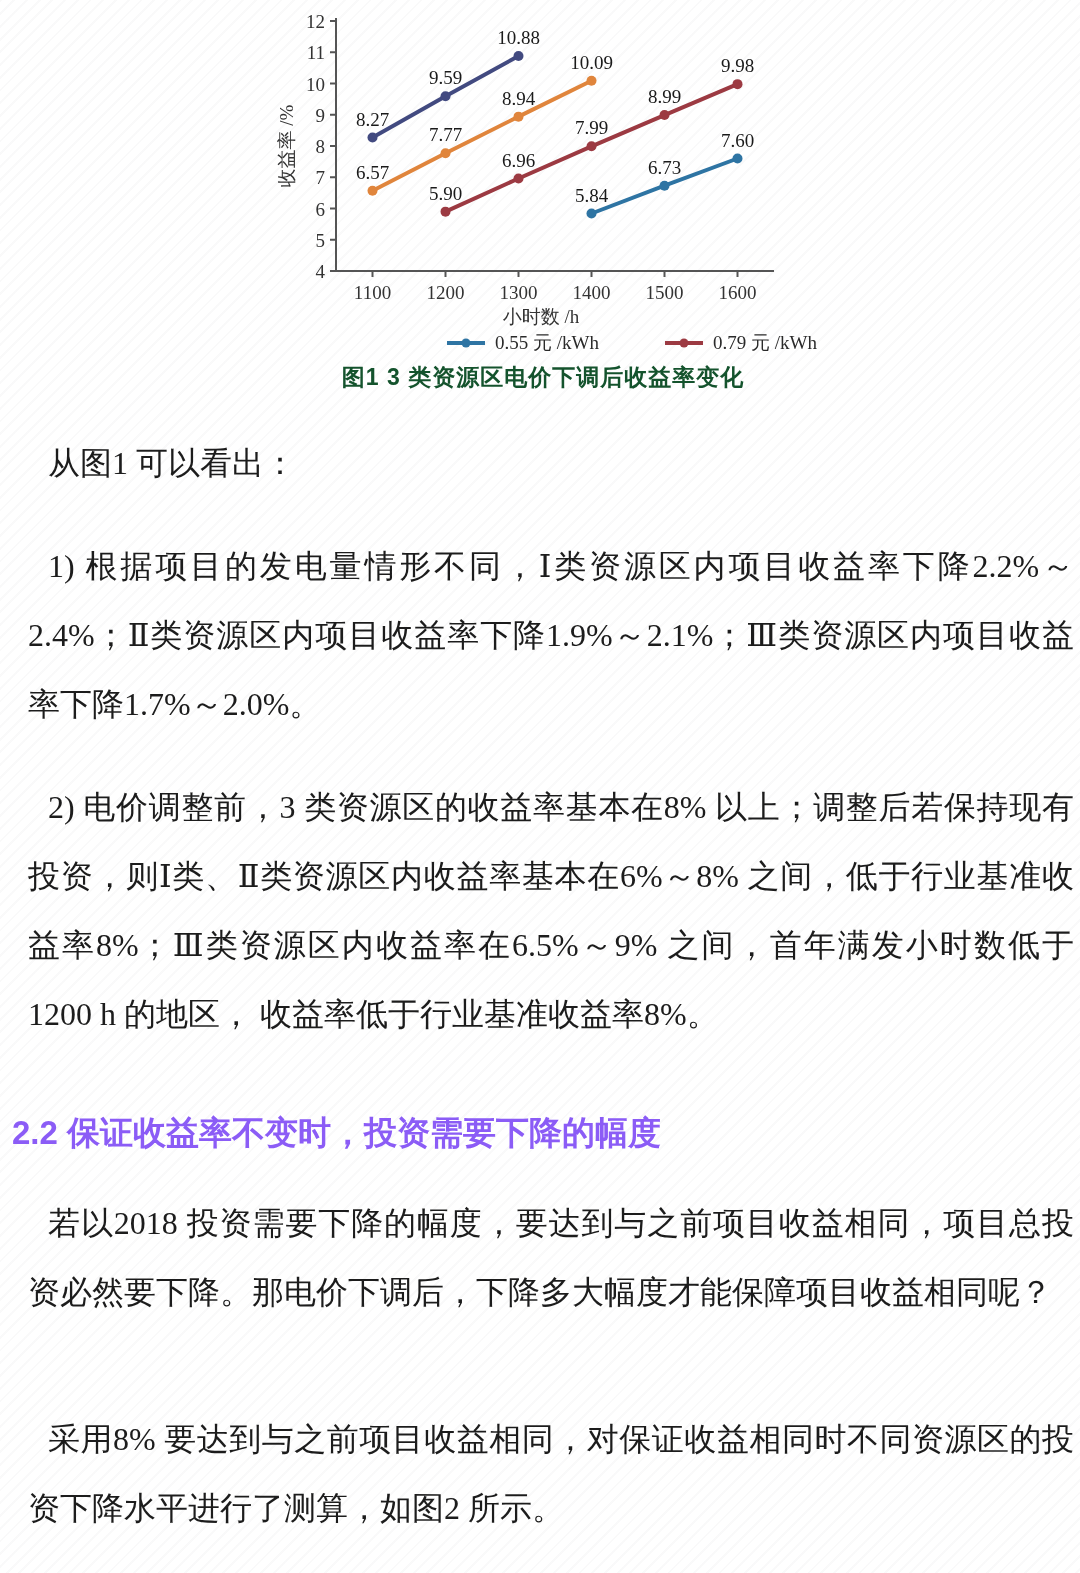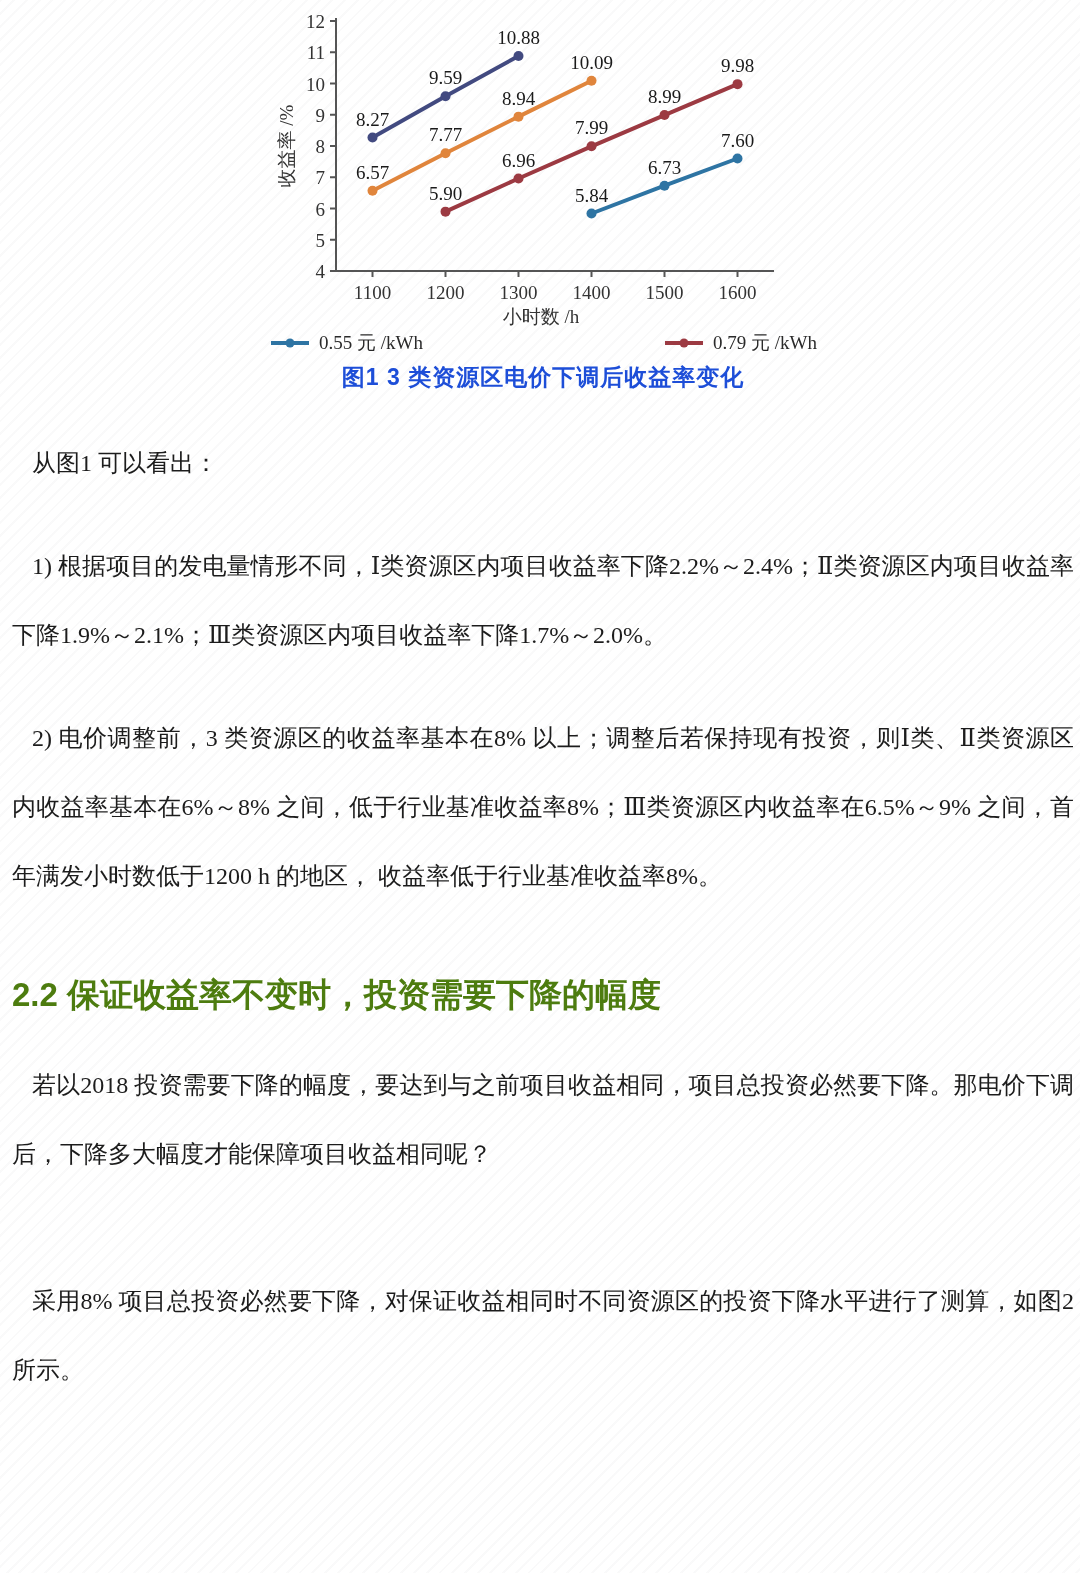--- a/index.html
+++ b/index.html
@@ -12,36 +12,36 @@
       transparent 2px, transparent 9px);
     font-family:"Liberation Serif","DejaVu Serif",serif;
     color:#1c1c1c;
     padding:0 6px 0 12px;
   }
   .figure { width:548px; margin:6px auto 0; text-align:center; }
   .figure svg.plot { display:block; }
   .tick  { font:19px "Liberation Serif","DejaVu Serif",serif; fill:#333333; }
   .dlabel{ font:19px "Liberation Serif","DejaVu Serif",serif; fill:#1a1a1a; }
   .legend { margin-top:2px; }
-  .lg-row { display:flex; justify-content:space-between; gap:44px; height:25px; align-items:center; }
+  .lg-row { display:flex; justify-content:flex-end; gap:64px; height:25px; align-items:center; }
   .lg-item { display:inline-flex; align-items:center; gap:8px; }
   .lg-tx { font:19px "Liberation Serif","DejaVu Serif",serif; color:#2a2a2a; white-space:nowrap; }
   .caption {
     margin-top:7px; font-family:"Liberation Sans","DejaVu Sans",sans-serif;
-    font-weight:700; font-size:23px; color:#1d4ed8; letter-spacing:1px;
+    font-weight:700; font-size:23px; color:#14532d; letter-spacing:1px;
   }
   p {
-    font-size:24px; line-height:69px; text-align:justify;
-    text-indent:20px; margin:34px 0 0 0;
+    font-size:32px; line-height:69px; text-align:justify;
+    text-indent:20px; margin:34px 0 0 16px;
   }
   p.intro { margin-top:36px; }
   p.gap-lg { margin-top:78px; }
   h2 {
     font-family:"Liberation Sans","DejaVu Sans",sans-serif;
-    font-weight:700; font-size:33px; color:#4d7c0f;
+    font-weight:700; font-size:33px; color:#8b5cf6;
     margin:62px 0 0 0; line-height:44px;
   }
 </style>
 </head>
 <body>
 
 <div class="figure">
   <svg class="plot" id="plot" width="548" height="322" viewBox="0 -8 548 322" xmlns="http://www.w3.org/2000/svg">
       <line x1="67" y1="4" x2="67" y2="257" stroke="#555" stroke-width="2"></line>
       <line x1="67" y1="257" x2="505" y2="257" stroke="#555" stroke-width="2"></line>
@@ -131,13 +131,13 @@
       </div>
     </div>
   <div class="caption">图1 3 类资源区电价下调后收益率变化</div>
 </div>
 
 <p class="intro">从图1 可以看出：</p>
 <p>1)  根据项目的发电量情形不同，Ⅰ类资源区内项目收益率下降2.2%～2.4%；Ⅱ类资源区内项目收益率下降1.9%～2.1%；Ⅲ类资源区内项目收益率下降1.7%～2.0%。</p>
 <p>2)  电价调整前，3 类资源区的收益率基本在8% 以上；调整后若保持现有投资，则Ⅰ类、Ⅱ类资源区内收益率基本在6%～8% 之间，低于行业基准收益率8%；Ⅲ类资源区内收益率在6.5%～9% 之间，首年满发小时数低于1200 h 的地区， 收益率低于行业基准收益率8%。</p>
 <h2>2.2 保证收益率不变时，投资需要下降的幅度</h2>
 <p>若以2018 投资需要下降的幅度，要达到与之前项目收益相同，项目总投资必然要下降。那电价下调后，下降多大幅度才能保障项目收益相同呢？</p>
-<p class="gap-lg">采用8% 项目总投资必然要下降，对保证收益相同时不同资源区的投资下降水平进行了测算，如图2 所示。</p>
+<p class="gap-lg">采用8% 要达到与之前项目收益相同，对保证收益相同时不同资源区的投资下降水平进行了测算，如图2 所示。</p>
 
 </body></html>

